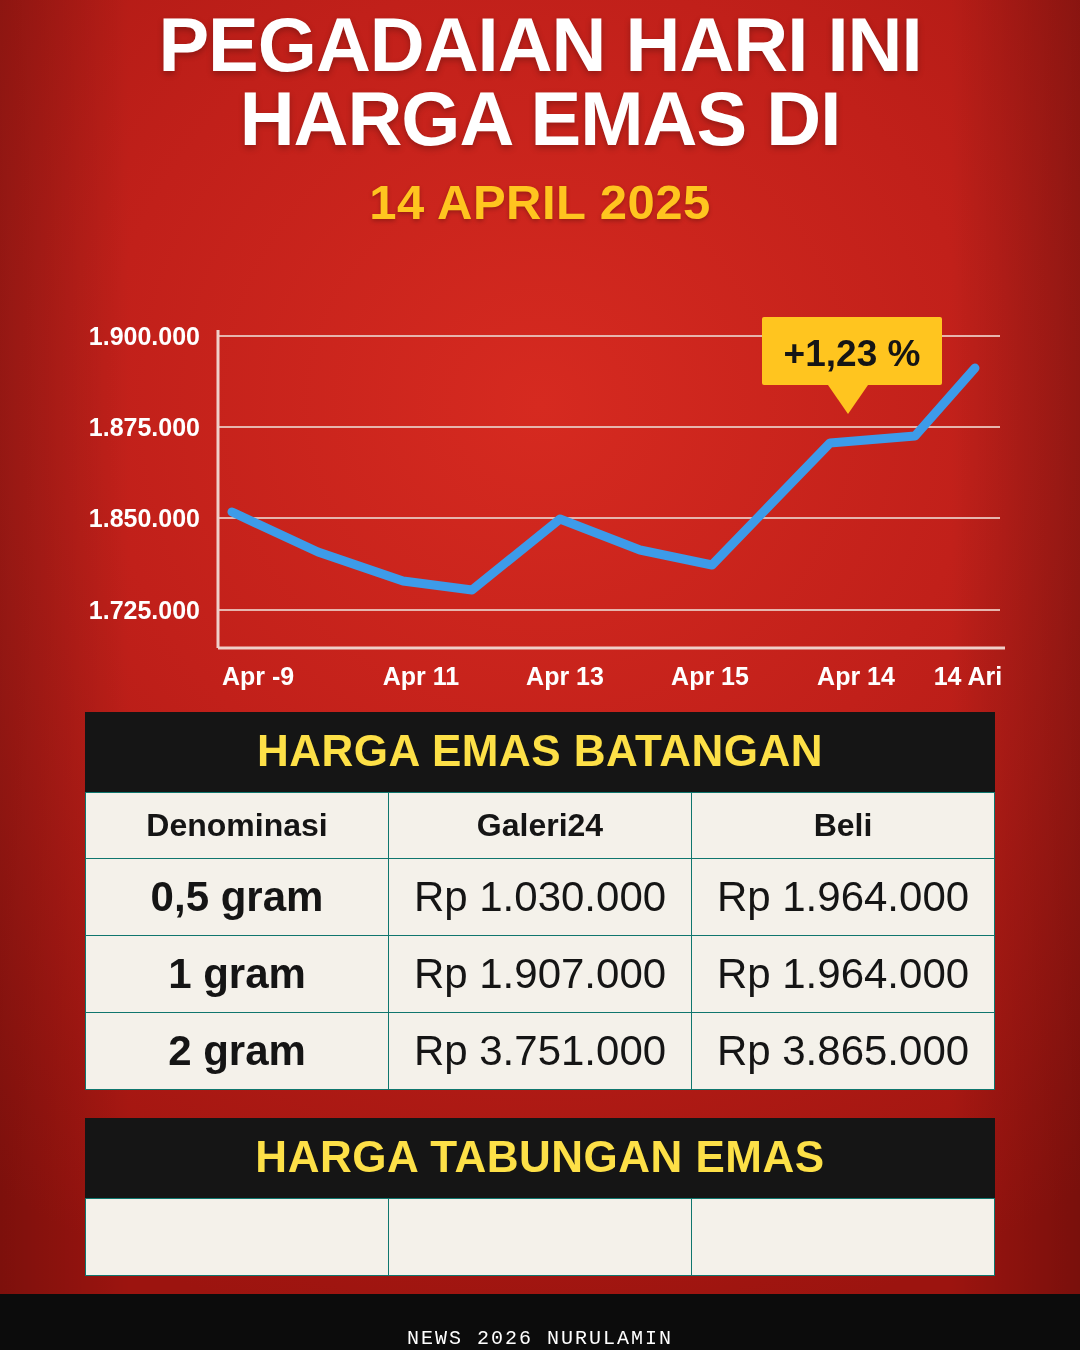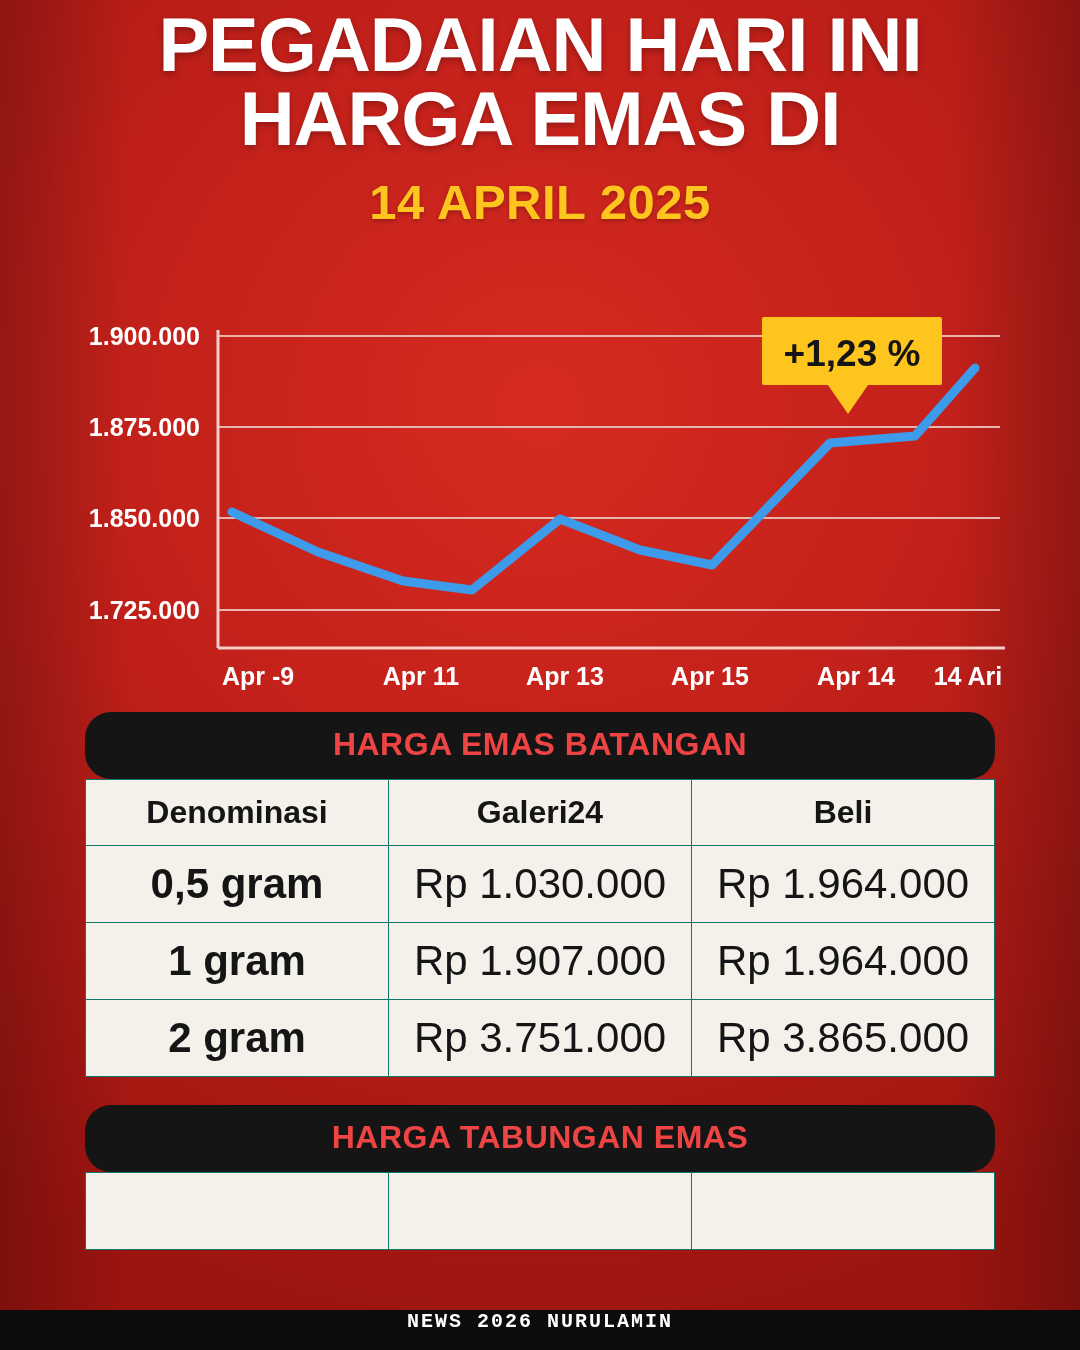--- a/index.html
+++ b/index.html
@@ -94,27 +94,26 @@
   .tables {
     position: absolute;
     left: 85px;
     width: 910px;
     top: 712px;
     z-index: 3;
   }
   .table-block { margin-bottom: 28px; }
   .table-head {
     background: #151515;
-    color: #ef4444;
+    color: #fde047;
     text-align: center;
-    font-size: 32px;
+    font-size: 44px;
     font-weight: 800;
     letter-spacing: 0.5px;
     padding: 14px 0 16px;
-    border-radius: 26px;
   }
   table {
     width: 100%;
     border-collapse: collapse;
     background: #f4f1ea;
     table-layout: fixed;
   }
   td, th {
     border: 1px solid #0f766e;
     text-align: center;
@@ -132,29 +131,29 @@
     padding: 14px 0;
   }
   .tbl-cell.bold { font-weight: 700; }
 
   
   .footer {
     position: absolute;
     left: 0;
     right: 0;
     bottom: 0;
-    height: 40px;
+    height: 56px;
     background: #0c0c0c;
     color: #ffffff;
     display: flex;
-    align-items: flex-start;
+    align-items: flex-end;
     justify-content: center;
     font-family: "Liberation Mono", monospace;
     font-size: 20px;
-    font-weight: 700;
+    font-weight: 400;
     letter-spacing: 2px;
     z-index: 5;
   }
 </style>
 </head>
 <body>
 
 <div class="poster">
 
   <div class="title-wrap">

